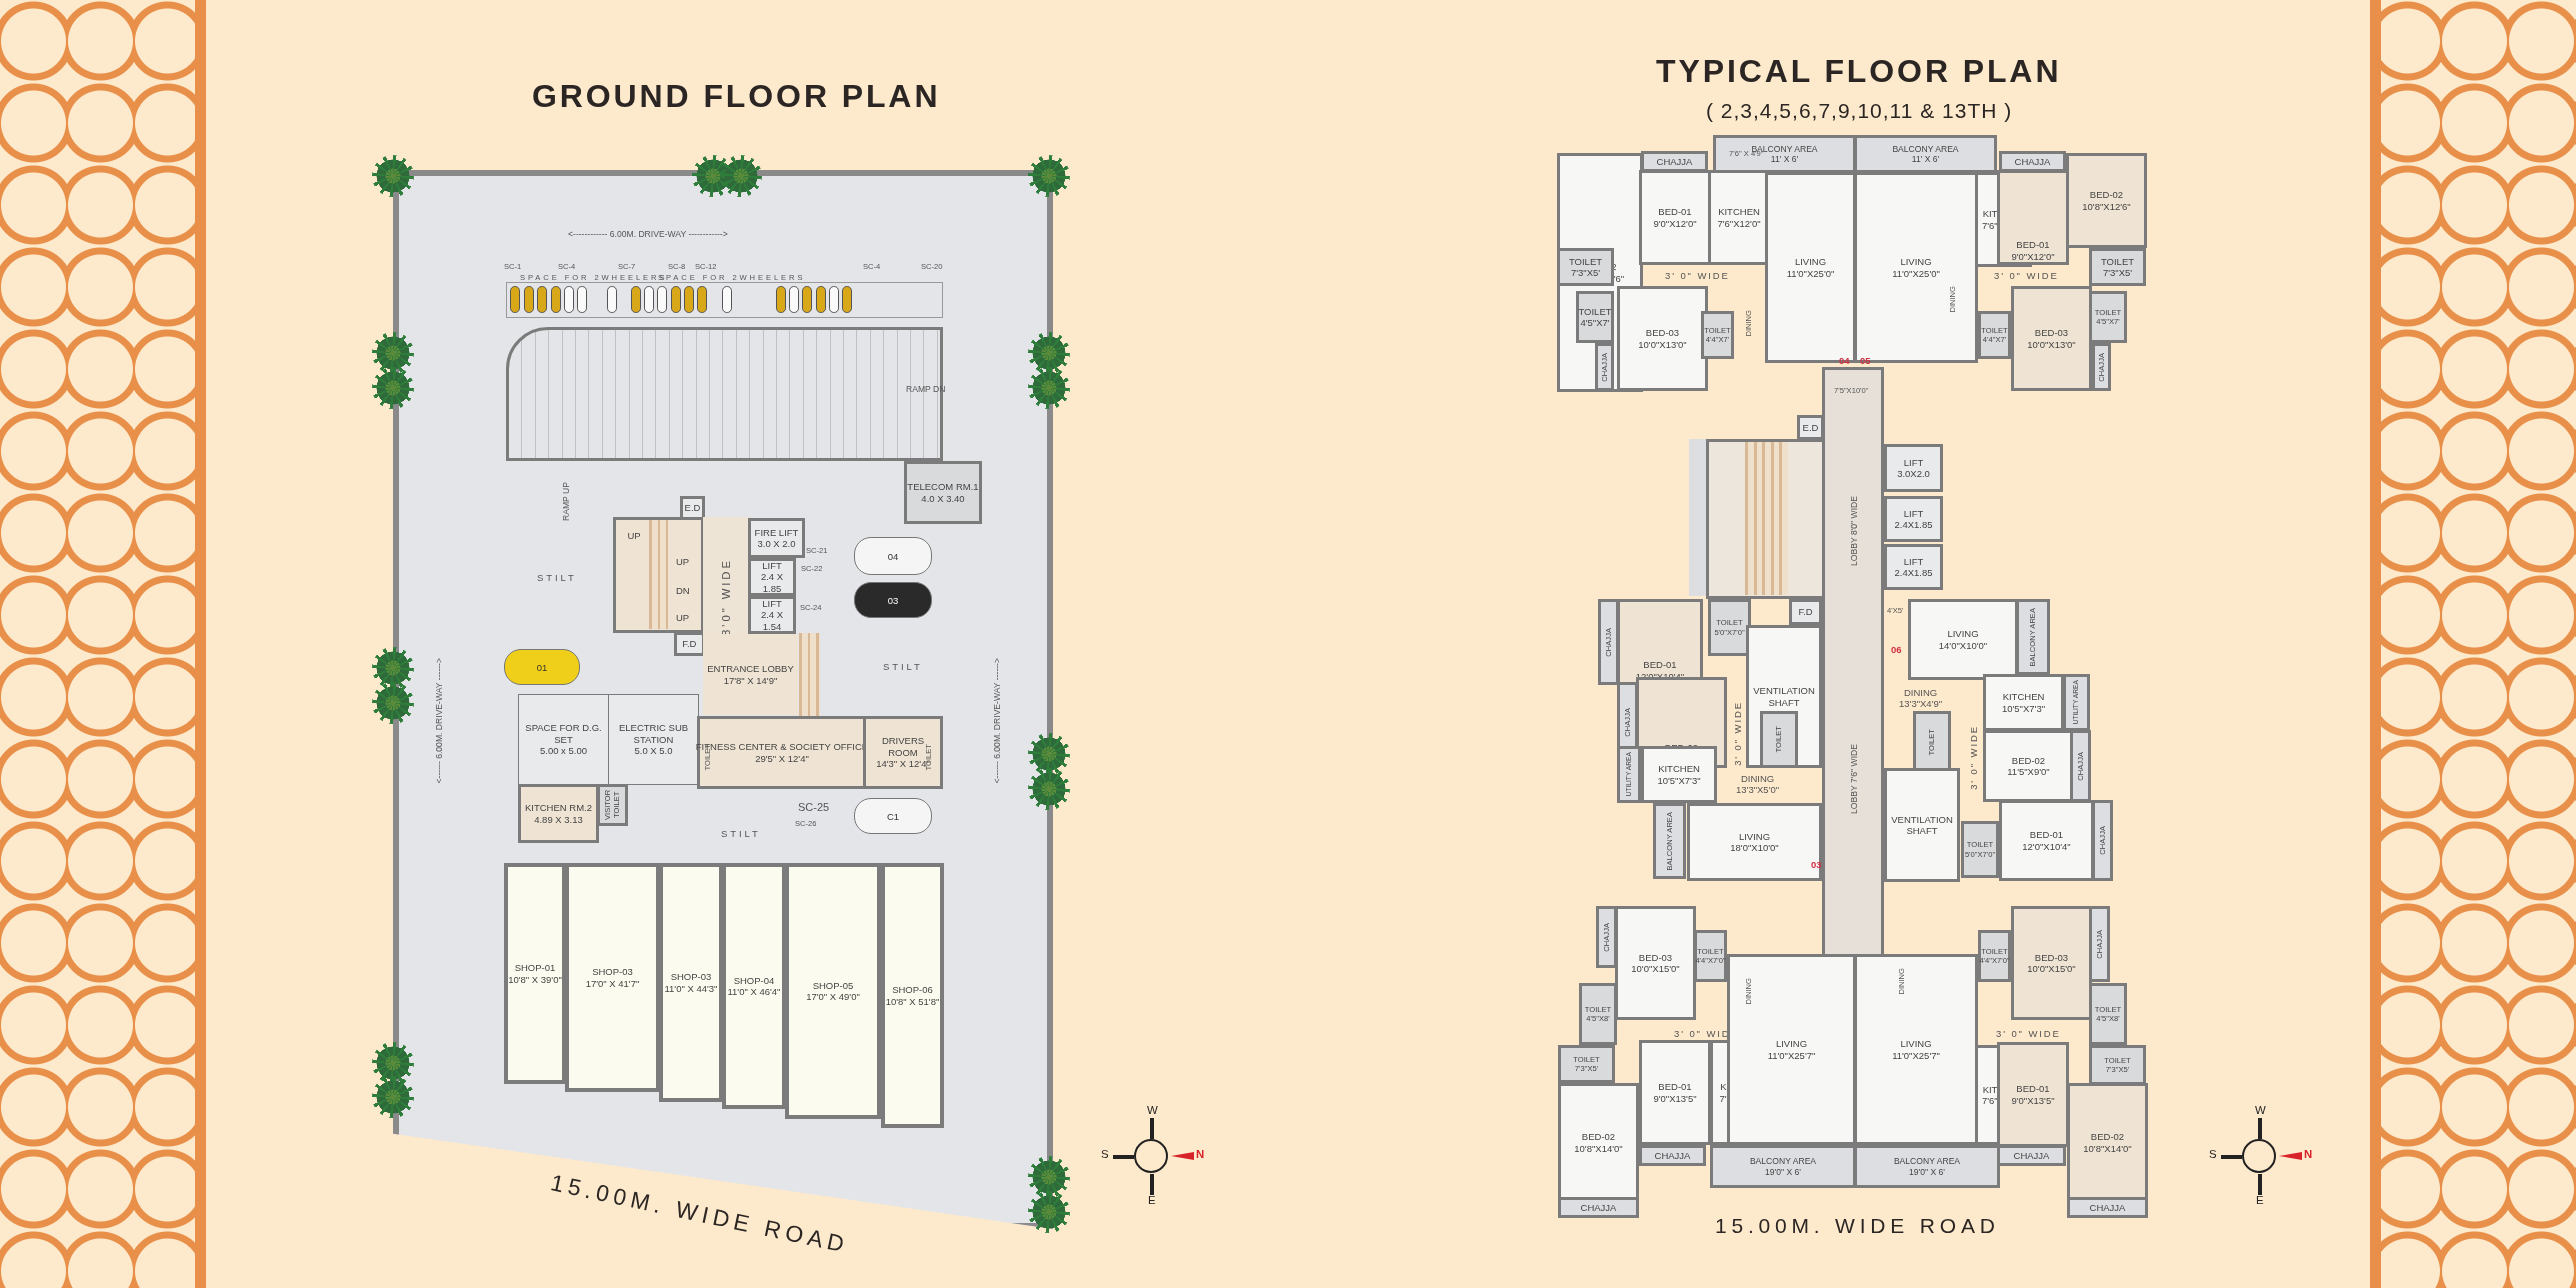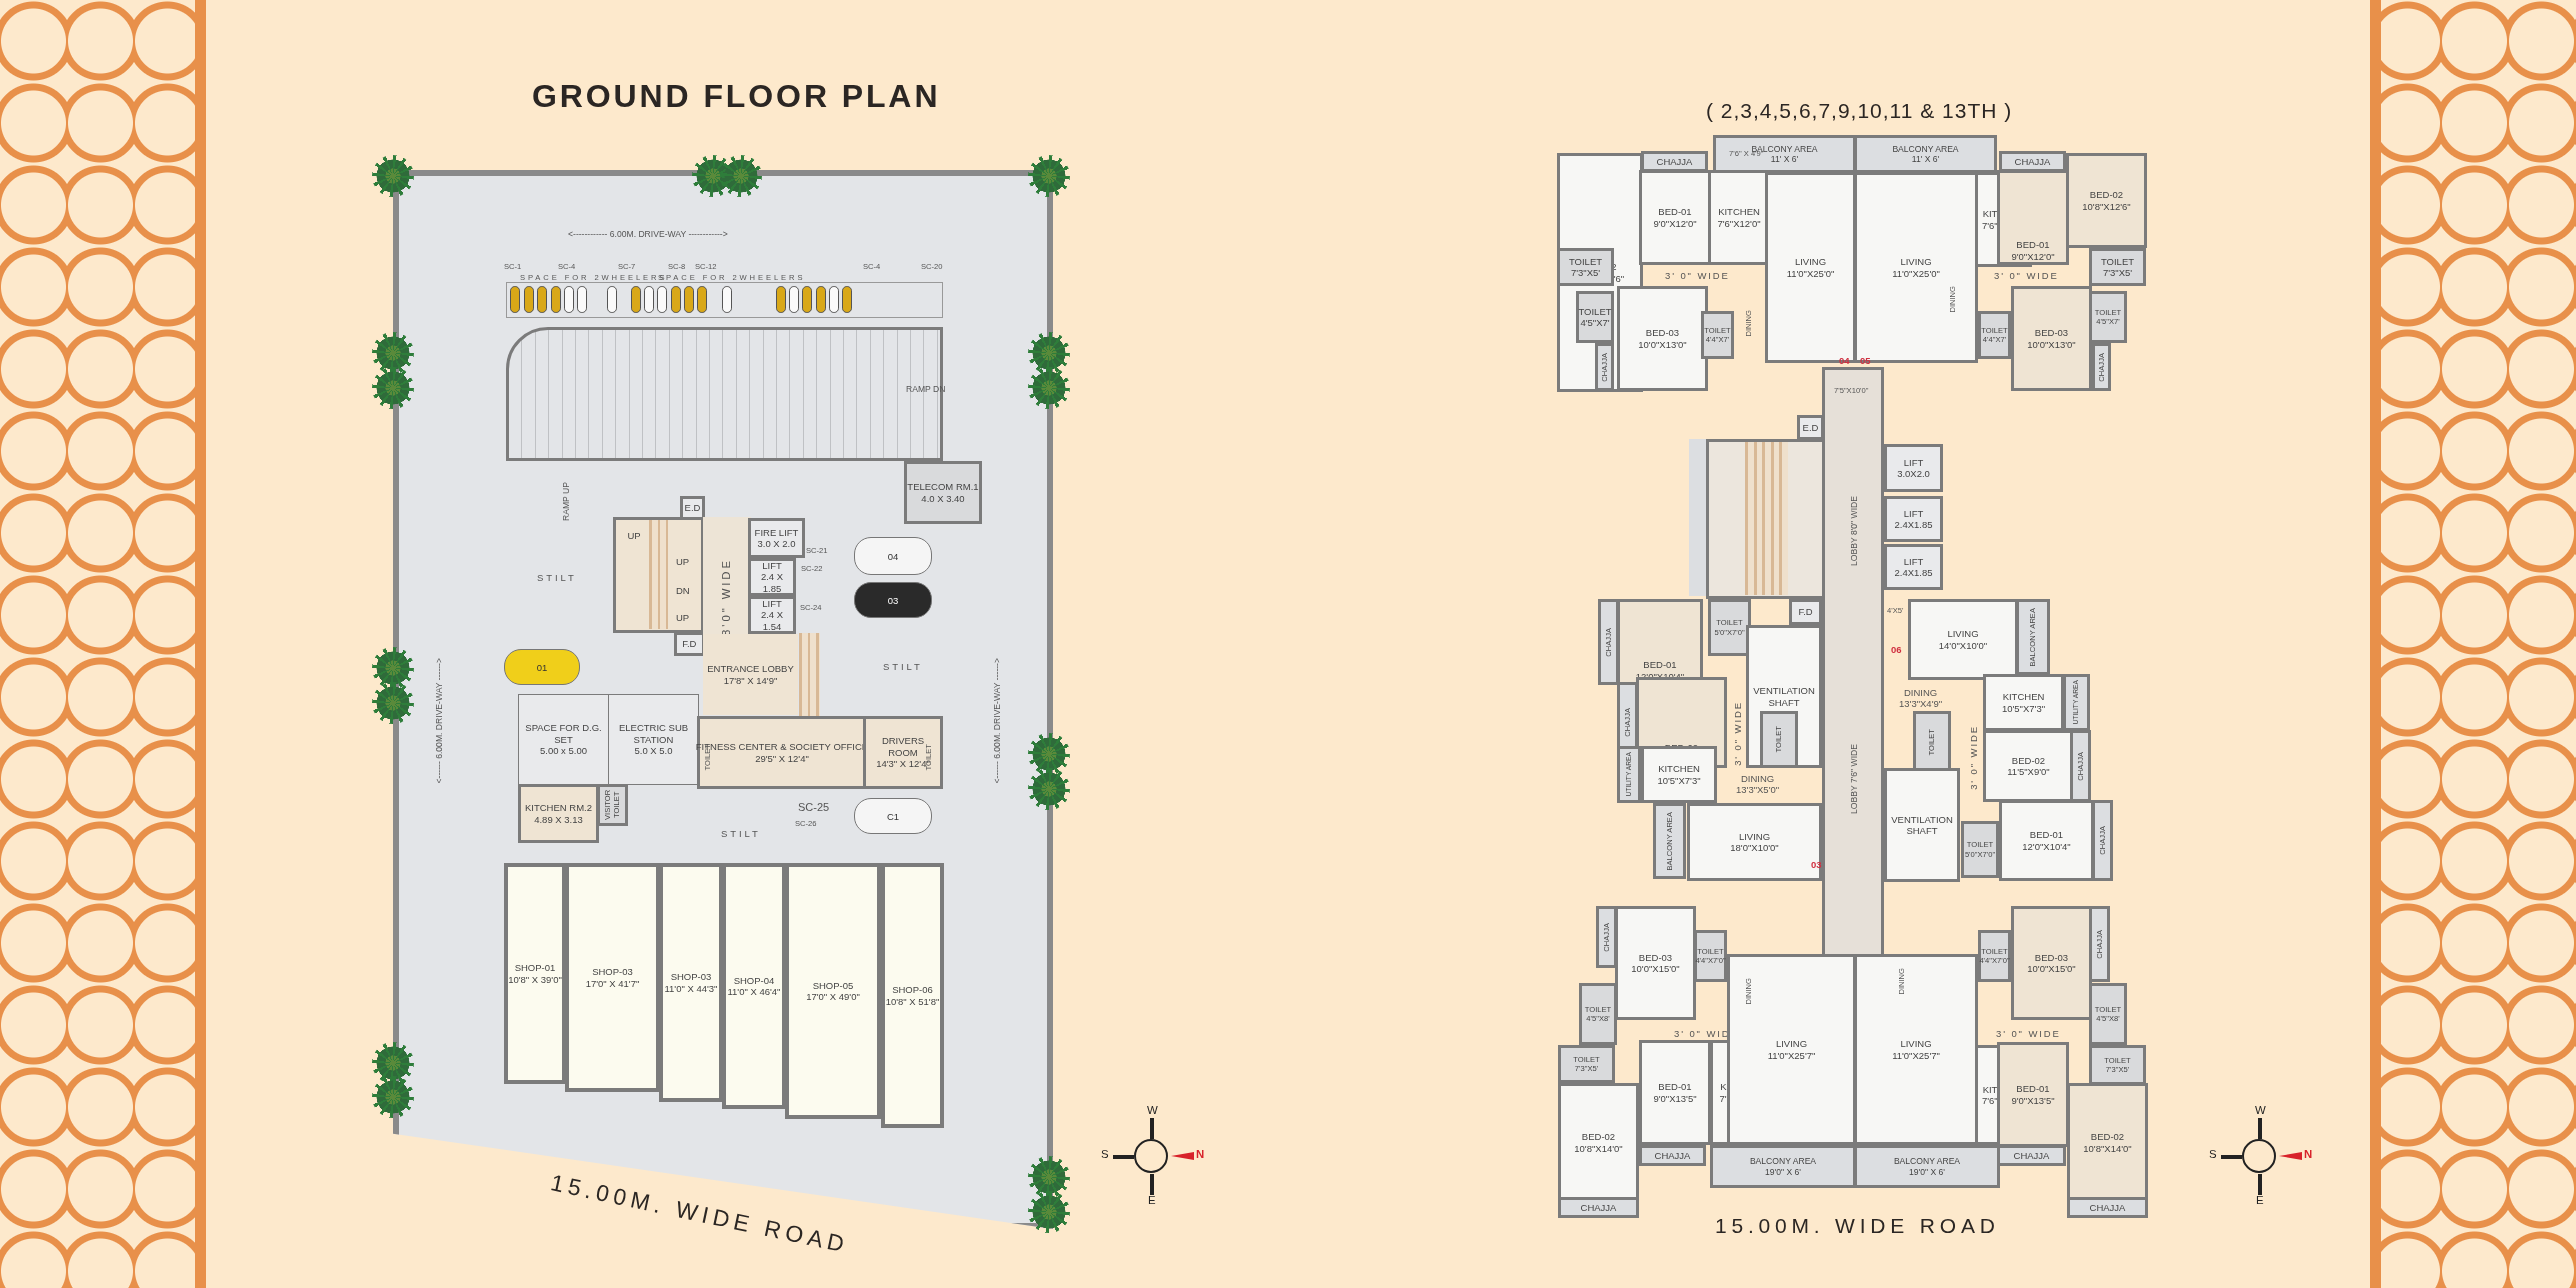--- a/index.html
+++ b/index.html
@@ -251,20 +251,21 @@
       <div class="armv" style="top:70px"></div>
     <div class="armh" style="left:14.3px"></div>
     <div class="north"></div>
     <div class="ring"></div>
     <span class="lt" style="left:48px;top:0">W</span>
     <span class="lt" style="left:1.9px;top:44px">S</span>
     <span class="lt" style="left:49px;top:90px">E</span>
     <span class="lt" style="left:97px;top:44px;color:#d8222a;font-weight:bold">N</span>
   </div>
 
+  <div class="title" style="left:1656px;top:53px;font-size:32px">TYPICAL  FLOOR  PLAN</div>
   <div class="sub" style="left:1706px;top:99px">( 2,3,4,5,6,7,9,10,11 &amp; 13TH )</div>
 
   <div>
 
     <div class="room wh" style="left:1557px;top:153px;width:86px;height:239px">
       <span>BED-02</span>
         <span>10'8"X12'6"</span>
       </div>
     <div class="room gr" style="left:1557px;top:248px;width:57px;height:38px">
       <span>TOILET</span>

